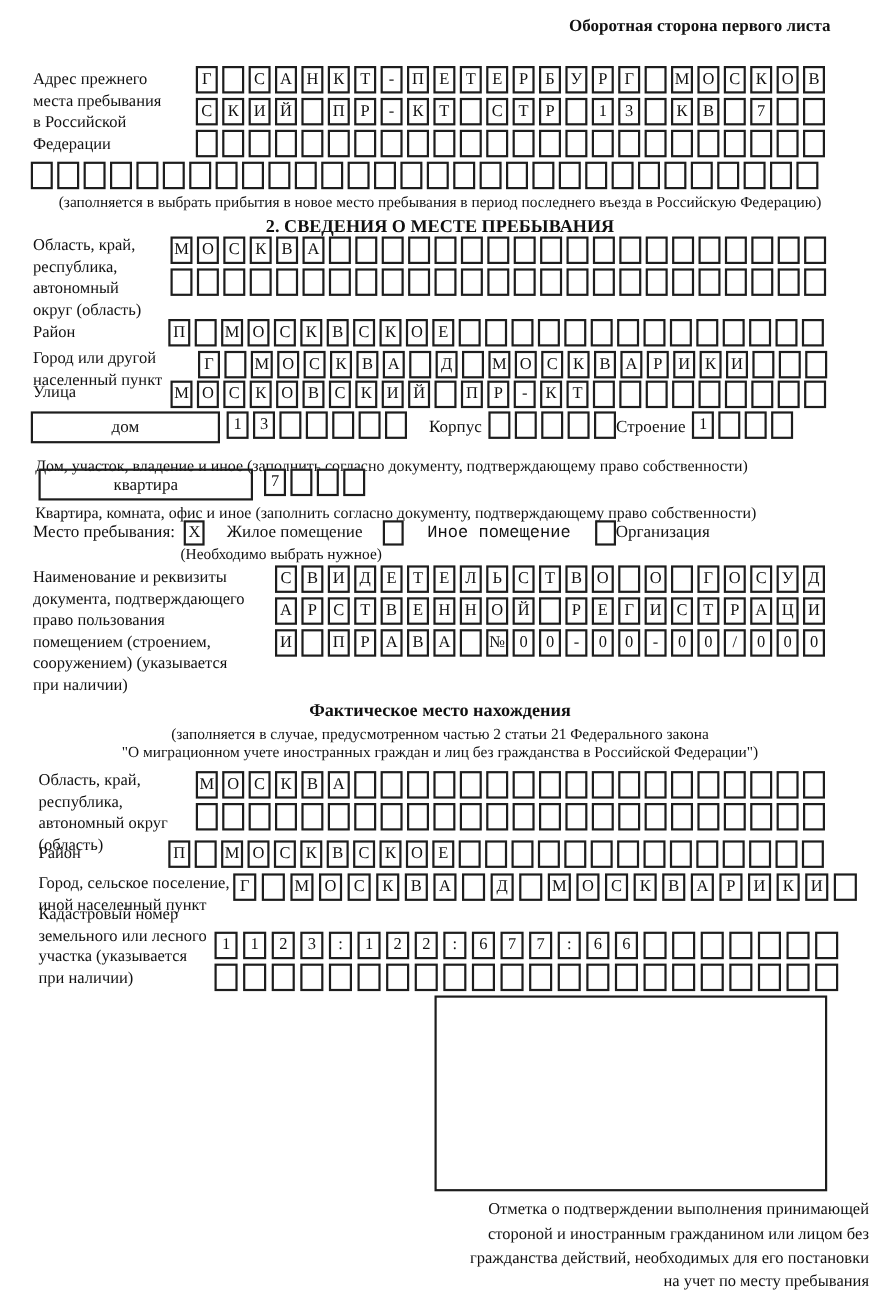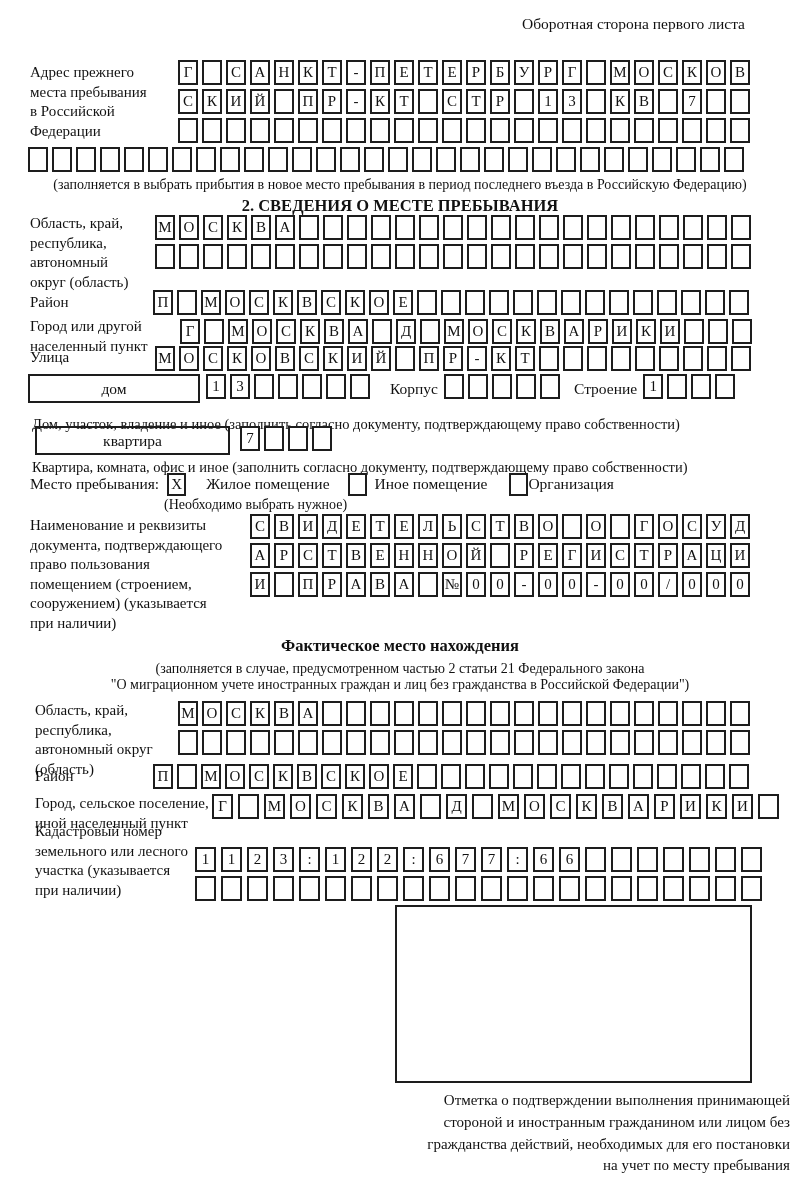--- a/index.html
+++ b/index.html
@@ -39,21 +39,21 @@
   .stamp {
     border:2px solid #1d1d1d; background:#fff;
   }
   .caption { font-size:15px; text-align:right; line-height:1.45; white-space:pre-line; }
 </style>
 </head>
 <body>
 
 <div class="page">
 
-  <div class="abs corner" style="top:15px; right:55px;">Оборотная сторона первого листа</div>
+  <div class="abs corner" style="top:15px; right:45px;font-weight:bold;">Оборотная сторона первого листа</div>
 
   <div class="abs lbl" style="top:63px; left:30px; width:150px;">Адрес прежнего
 места пребывания
 в Российской
 Федерации</div>
   <div class="abs" style="top:60px; left:178px;">
     <div class="cells">
         <span class="cell">Г</span>
         <span class="cell"> </span>
         <span class="cell">С</span>
@@ -328,21 +328,21 @@
         <span class="cell"></span>
       </div>
     <div class="inline-lbl" style="margin-left:20px; margin-right:6px;">Корпус</div>
     <div class="cells">
         <span class="cell"></span>
         <span class="cell"></span>
         <span class="cell"></span>
         <span class="cell"></span>
         <span class="cell"></span>
       </div>
-    <div class="inline-lbl" style="margin-left:14px; margin-right:6px;font-family:Liberation Serif, serif;">Строение</div>
+    <div class="inline-lbl" style="margin-right:6px;font-family:Liberation Serif, serif;">Строение</div>
     <div class="cells">
         <span class="cell">1</span>
         <span class="cell"></span>
         <span class="cell"></span>
         <span class="cell"></span>
       </div>
   </div>
   <div class="abs note-left" style="top:416px; left:32px;">Дом, участок, владение и иное (заполнить согласно документу, подтверждающему право собственности)</div>
 
   <div class="abs hrow" style="top:426px; left:35px;">
@@ -354,21 +354,21 @@
         <span class="cell"></span>
       </div>
   </div>
   <div class="abs note-left" style="top:459px; left:32px;">Квартира, комната, офис и иное (заполнить согласно документу, подтверждающему право собственности)</div>
 
   <div class="abs hrow" style="top:472px; left:30px; align-items:center;">
     <span style="font-size:15.5px;">Место пребывания:</span>
     <span class="checkbox" style="margin-left:8px;">X</span>
     <span style="font-size:15.5px; margin-left:20px;">Жилое помещение</span>
     <span class="checkbox" style="margin-left:18px;"></span>
-    <span style="font-size:15.5px; margin-left:8px;">Иное помещение</span>
+    <span style="font-size:15.5px; margin-left:22px;font-family:Liberation Mono, monospace;">Иное помещение</span>
     <span class="checkbox" style="margin-left:22px;"></span>
     <span style="font-size:15.5px; ">Организация</span>
   </div>
   <div class="abs note-left" style="top:497px; left:135px; font-size:14px;margin-left:29px;">(Необходимо выбрать нужное)</div>
 
   <div class="abs lbl" style="top:516px; left:30px; width:218px;">Наименование и реквизиты
 документа, подтверждающего
 право пользования
 помещением (строением,
 сооружением) (указывается

